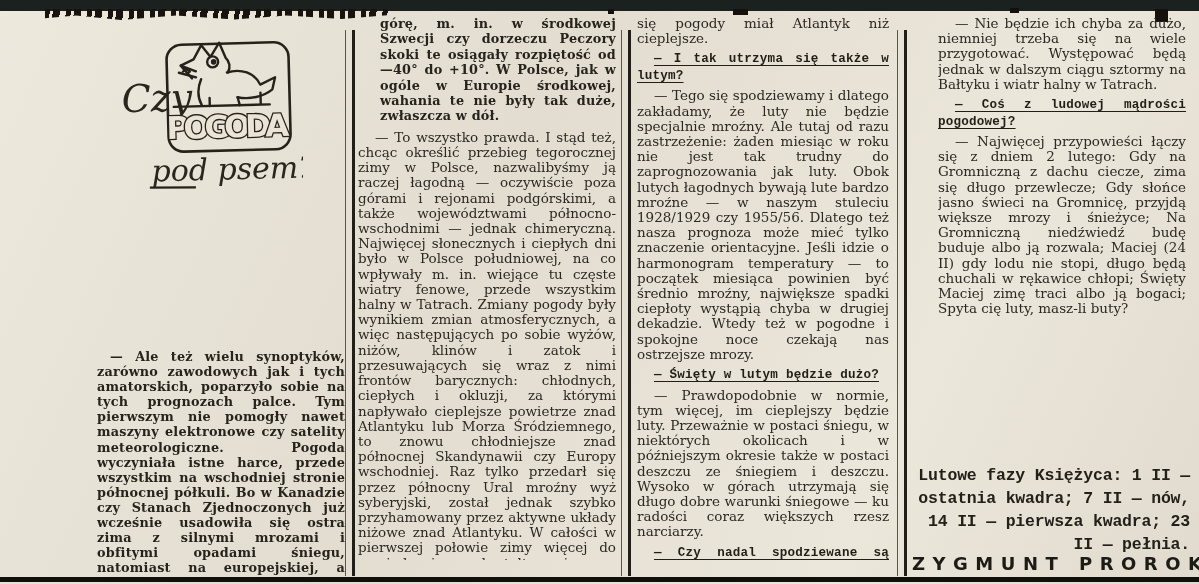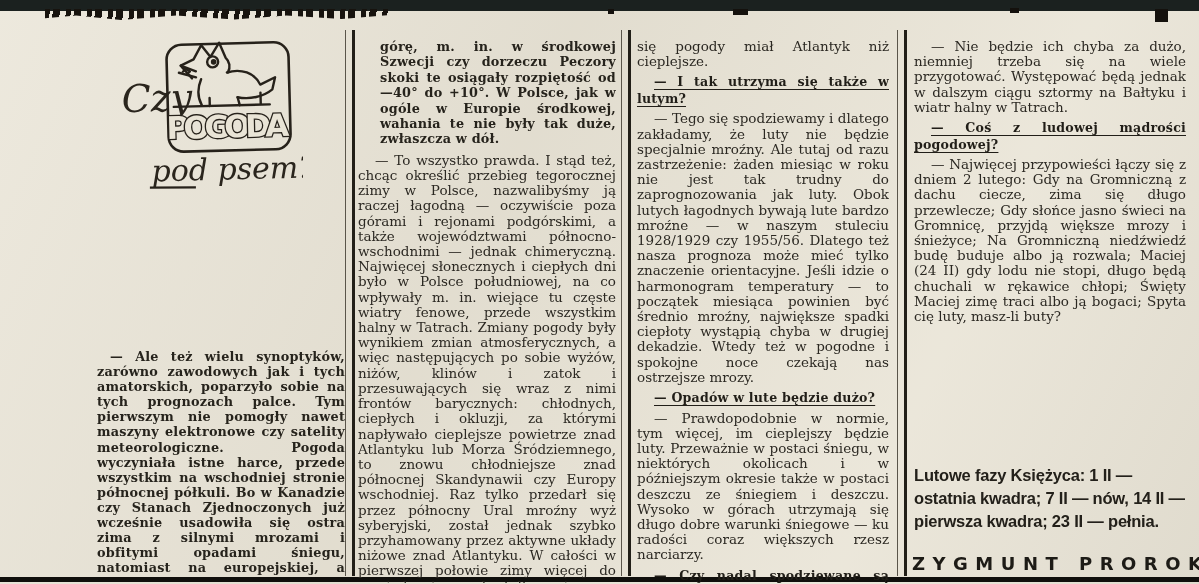--- a/index.html
+++ b/index.html
@@ -28,41 +28,41 @@
     position:absolute;left:38px;top:196px;width:306px;
     font-family:"DejaVu Sans", sans-serif;font-weight:bold;font-size:16.5px;line-height:25px;
     text-align:justify;text-indent:54px;color:#23201a;letter-spacing:-.2px;
   }
   .lead{
     position:absolute;left:97px;top:349px;width:248px;height:227px;overflow:hidden;
     font-weight:bold;font-size:12.8px;line-height:15.1px;text-align:justify;text-indent:13px;
     color:#26231c;letter-spacing:.2px;
   }
   
-  .bodycol{position:absolute;top:39px;overflow:hidden;font-size:13.5px;line-height:15.2px;text-align:justify;}
+  .bodycol{position:absolute;top:16px;overflow:hidden;font-size:13.5px;line-height:15.2px;text-align:justify;}
   .bodycol p{margin:0 0 5px 0;text-indent:17px;}
   .bodycol p.noindent{text-indent:0;}
   .lead-cont{
     font-weight:bold;font-size:12.8px;line-height:15.4px;margin:0 0 6px 0 !important;
     padding-left:22px;text-indent:0 !important;color:#26231c;letter-spacing:.2px;
   }
   .question{
     font-weight:bold;font-size:12.6px;line-height:16.5px;text-indent:28px;
     text-decoration:underline;text-underline-offset:3px;text-decoration-thickness:1.3px;
-    margin:2px 0 4px 0 !important;color:#211e18;letter-spacing:.2px;
+    margin:2px 0 4px 0 !important;color:#211e18;letter-spacing:.2px;font-family:Liberation Mono, monospace;
   }
   #col2{left:358px;width:258px;height:544px;}
   #col3{left:637px;width:252px;height:544px;}
   #col4{left:914px;width:272px;height:544px;}
-  #col4 .flow{height:432px;overflow:hidden;}
+  #col4 .flow{height:432px;overflow:hidden;margin-left:24px;}
   .proverbs{}
   .moon{
     position:absolute;left:914px;top:464px;width:276px;
-    font-family:Liberation Sans, sans-serif;font-weight:bold;font-size:16.5px;line-height:23px;
-    color:#23201a;text-align:left;letter-spacing:-.2px;
+    font-family:Liberation Mono, monospace;font-weight:bold;font-size:16.5px;line-height:23px;
+    color:#23201a;text-align:right;letter-spacing:-.2px;
   }
   .author{
     position:absolute;left:912px;top:553px;width:285px;white-space:nowrap;
     font-family:"DejaVu Sans", sans-serif;font-weight:bold;font-size:18px;letter-spacing:7.5px;
     color:#1d1b16;
   }
   
   .logo svg text{font-family:"DejaVu Serif", serif;}
   .logo .hand{font-style:italic;fill:#2a251d;}
   .logo .pogoda-word{
@@ -113,21 +113,21 @@
 
   <div class="bodycol" id="col2">
     <p class="lead-cont">górę, m. in. w środkowej Szwecji czy dorzeczu Peczory skoki te osiągały rozpiętość od —40° do +10°. W Polsce, jak w ogóle w Europie środkowej, wahania te nie były tak duże, zwłaszcza w dół.</p>
     <p>— To wszystko prawda. I stąd też, chcąc określić przebieg tegorocznej zimy w Polsce, nazwalibyśmy ją raczej łagodną — oczywiście poza górami i rejonami podgórskimi, a także województwami północno-wschodnimi — jednak chimeryczną. Najwięcej słonecznych i ciepłych dni było w Polsce południowej, na co wpływały m. in. wiejące tu częste wiatry fenowe, przede wszystkim halny w Tatrach. Zmiany pogody były wynikiem zmian atmosferycznych, a więc następujących po sobie wyżów, niżów, klinów i zatok i przesuwających się wraz z nimi frontów barycznych: chłodnych, ciepłych i okluzji, za którymi napływało cieplejsze powietrze znad Atlantyku lub Morza Śródziemnego, to znowu chłodniejsze znad północnej Skandynawii czy Europy wschodniej. Raz tylko przedarł się przez północny Ural mroźny wyż syberyjski, został jednak szybko przyhamowany przez aktywne układy niżowe znad Atlantyku. W całości w pierwszej połowie zimy więcej do powiedzenia przy kształtowaniu</p>
   </div>
 
   <div class="bodycol" id="col3">
     <p class="noindent">się pogody miał Atlantyk niż cieplejsze.</p>
     <p class="question">— I tak utrzyma się także w lutym?</p>
     <p>— Tego się spodziewamy i dlatego zakładamy, że luty nie będzie specjalnie mroźny. Ale tutaj od razu zastrzeżenie: żaden miesiąc w roku nie jest tak trudny do zaprognozowania jak luty. Obok lutych łagodnych bywają lute bardzo mroźne — w naszym stuleciu 1928/1929 czy 1955/56. Dlatego też nasza prognoza może mieć tylko znaczenie orientacyjne. Jeśli idzie o harmonogram temperatury — to początek miesiąca powinien być średnio mroźny, największe spadki ciepłoty wystąpią chyba w drugiej dekadzie. Wtedy też w pogodne i spokojne noce czekają nas ostrzejsze mrozy.</p>
-    <p class="question">— Opadów w lute będzie dużo?</p>
+    <p class="question">— Święty w lutym będzie dużo?</p>
     <p>— Prawdopodobnie w normie, tym więcej, im cieplejszy będzie luty. Przeważnie w postaci śniegu, w niektórych okolicach i w późniejszym okresie także w postaci deszczu ze śniegiem i deszczu. Wysoko w górach utrzymają się długo dobre warunki śniegowe — ku radości coraz większych rzesz narciarzy.</p>
     <p class="question">— Czy nadal spodziewane są dokuczliwe, silne wiatry?</p>
   </div>
 
   <div class="bodycol" id="col4">
     <div class="flow">
       <p>— Nie będzie ich chyba za dużo, niemniej trzeba się na wiele przygotować. Występować będą jednak w dalszym ciągu sztormy na Bałtyku i wiatr halny w Tatrach.</p>
       <p class="question">— Coś z ludowej mądrości pogodowej?</p>
       <p><span>— Najwięcej przypowieści łączy się z dniem 2 lutego: </span><span class="proverbs">Gdy na Gromniczną z dachu ciecze, zima się długo przewlecze; Gdy słońce jasno świeci na Gromnicę, przyjdą większe mrozy i śnieżyce; Na Gromniczną niedźwiedź budę buduje albo ją rozwala; Maciej (24 II) gdy lodu nie stopi, długo będą chuchali w rękawice chłopi; Święty Maciej zimę traci albo ją bogaci; Spyta cię luty, masz-li buty?</span></p>
     </div>

